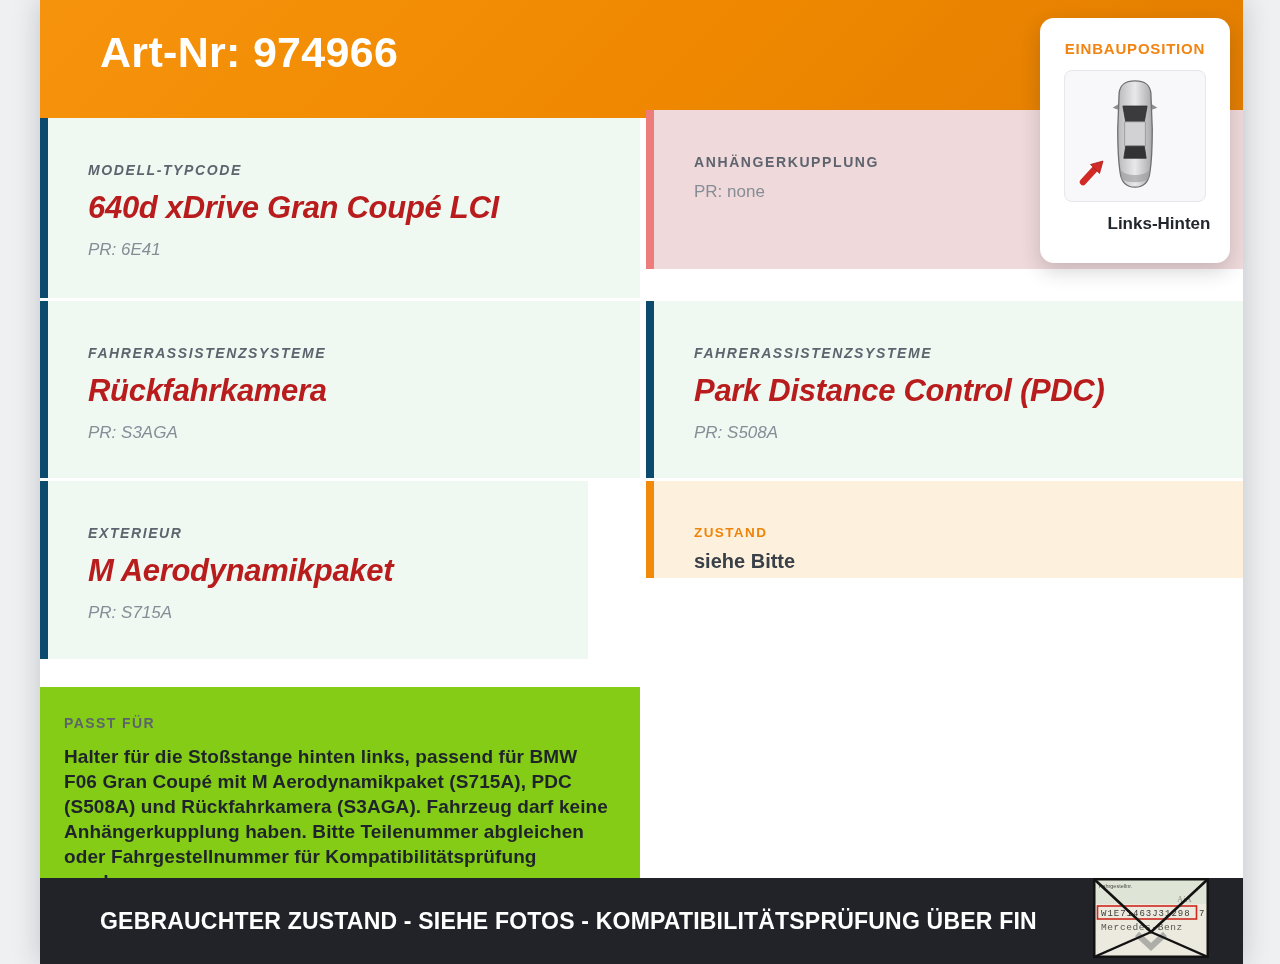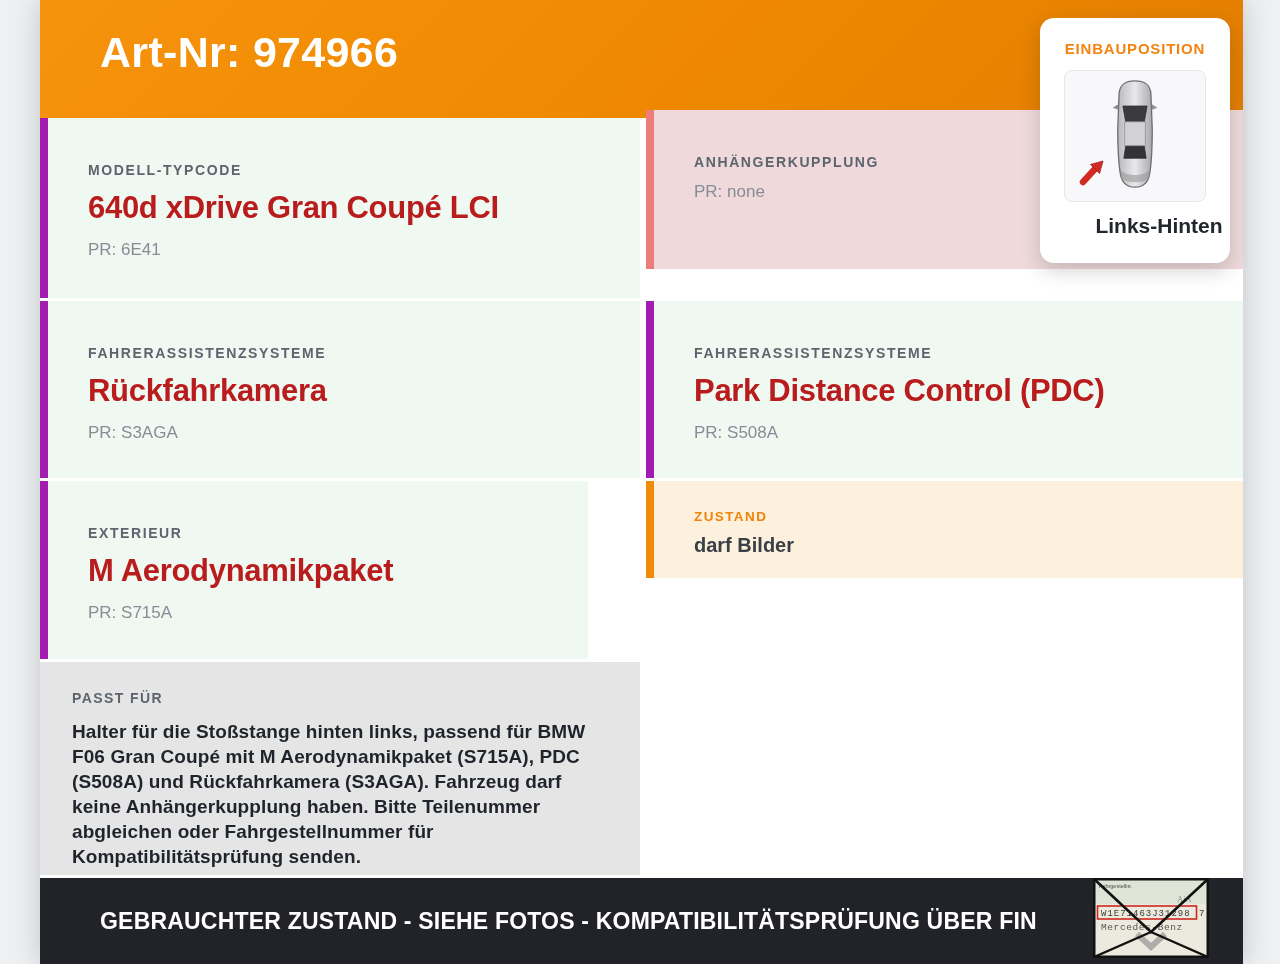--- a/index.html
+++ b/index.html
@@ -19,30 +19,30 @@
   }
   .header-title {
     position:absolute; left:60px; top:28px;
     font-size:43px; font-weight:800; color:#ffffff; letter-spacing:0.3px;
   }
   
   .card {
     position:absolute; box-sizing:border-box;
     padding:44px 28px 0 40px;
   }
-  .card.green { background:#f0f8f2; border-left:8px solid #a21caf; }
+  .card.green { background:#f0f8f2; border-left:8px solid #0c4a6e;font-style:italic; }
   .card.red   { background:#efd9da; border-left:8px solid #ed7c7c; }
   .card.orange{ background:#fdf1de; border-left:8px solid #f1890b; }
   .card-modell    { left:0;     top:118px; width:600px; height:180px; }
   .card-ahk       { left:606px; top:110px; width:597px; height:159px; }
   .card-kamera    { left:0;     top:301px; width:600px; height:177px; }
   .card-pdc       { left:606px; top:301px; width:597px; height:177px; }
   .card-exterieur { left:0;     top:481px; width:548px; height:178px; }
-  .card-zustand   { left:606px; top:481px; width:597px; height:97px; padding:28px 28px 0 40px; }
-  .card-passt     { left:0;     top:662px; width:600px; height:213px; padding:28px 26px 0 32px; background:#e5e5e5; }
+  .card-zustand   { left:606px; top:481px; width:597px; height:97px; padding:44px 28px 0 40px; }
+  .card-passt     { left:0;     top:687px; width:600px; height:213px; padding:28px 26px 0 24px; background:#84cc16; }
 
   .card-label {
     margin:0 0 12px; font-size:14px; font-weight:700;
     letter-spacing:1.6px; color:#5d646e;
   }
   .card-title {
     margin:0 0 14px; font-size:31px; font-weight:700;
     color:#b91c1c; letter-spacing:-0.3px; white-space:nowrap;
   }
   .card-pr { margin:0; font-size:17px; font-weight:400; color:#868d97; }
@@ -70,21 +70,21 @@
   }
   .einbau-label {
     margin-top:22px; font-size:15px; font-weight:800;
     letter-spacing:0.8px; color:#f28411;
   }
   .einbau-imgbox {
     margin:13px auto 0; width:140px; height:130px; position:relative;
     background:#f8f8fa; border:1px solid #e7e7eb; border-radius:8px;
     display:flex; align-items:center; justify-content:center;
   }
-  .einbau-pos { margin-top:12px; font-size:21px; font-weight:700; color:#22262d;padding-left:48px; }
+  .einbau-pos { margin-top:12px; font-size:17px; font-weight:700; color:#22262d;padding-left:48px; }
   .arrow-svg { position:absolute; left:12px; bottom:10px; }
 
   
   .footer {
     position:absolute; left:0; top:878px; width:1203px; height:86px;
     background:#212329;
   }
   .footer-text {
     position:absolute; left:60px; top:50%; transform:translateY(-50%);
     font-size:23px; font-weight:700; color:#ffffff;
@@ -157,21 +157,21 @@
   </div>
 
   <div class="card green card-exterieur">
     <p class="card-label">EXTERIEUR</p>
     <p class="card-title">M Aerodynamikpaket</p>
     <p class="card-pr">PR: S715A</p>
   </div>
 
   <div class="card orange card-zustand">
     <p class="zustand-label">ZUSTAND</p>
-    <p class="zustand-value">darf Bilder</p>
+    <p class="zustand-value">siehe Bitte</p>
   </div>
 
   <div class="card card-passt">
     <p class="passt-label">PASST FÜR</p>
     <p class="passt-text">Halter für die Stoßstange hinten links, passend für BMW F06 Gran Coupé mit M Aerodynamikpaket (S715A), PDC (S508A) und Rückfahrkamera (S3AGA). Fahrzeug darf keine Anhängerkupplung haben. Bitte Teilenummer abgleichen oder Fahrgestellnummer für Kompatibilitätsprüfung senden.</p>
   </div>
 
   <div class="footer">
     <div class="footer-text">GEBRAUCHTER ZUSTAND - SIEHE FOTOS - KOMPATIBILITÄTSPRÜFUNG ÜBER FIN</div>
     <span class="stamp">

